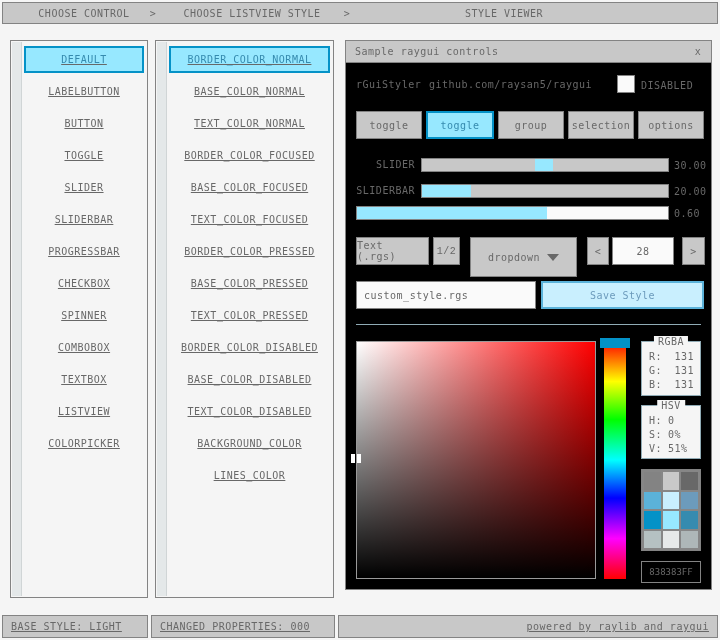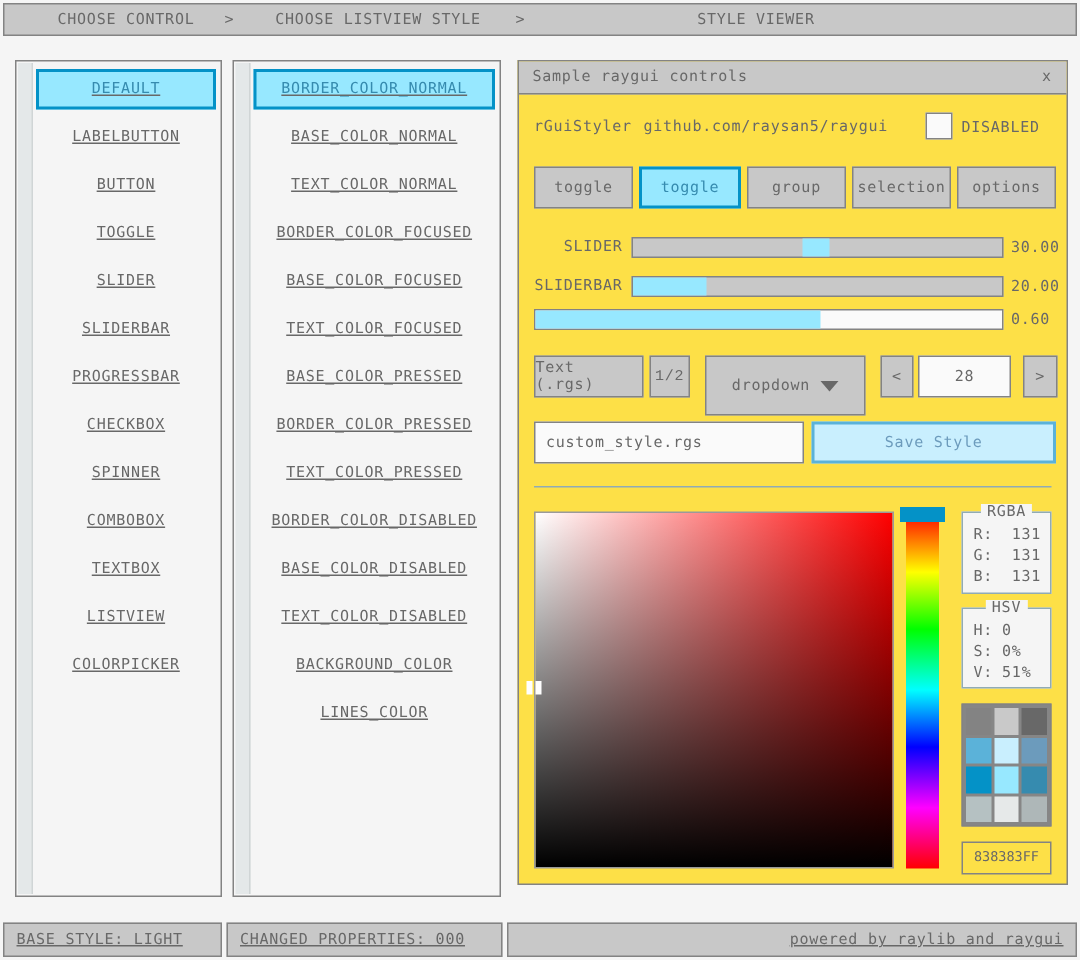--- a/index.html
+++ b/index.html
@@ -20,21 +20,21 @@
   .crumb { position:absolute; top:5px; transform:translateX(-50%); white-space:nowrap; color:#686868; }
 
   
   .panel { background:#f5f5f5; border:1px solid #838383; }
   .scrollbar { position:absolute; left:1px; top:1px; bottom:1px; width:10px; background:#e4e8e9; border-right:1px solid #d0d5d6; }
   .list { position:absolute; left:12px; top:2px; right:2px;text-decoration:underline; }
   .list-item { height:32px; display:flex; align-items:center; justify-content:center; color:#686868; cursor:default; }
   .list-item.selected { height:27px; margin:3px 1px 2px 1px; background:#97e8ff; border:2px solid #0492c7; color:#368baf; }
 
   
-  .window { left:345px; top:40px; width:367px; height:550px; background:#fde047; border:1px solid #838383; }
+  .window { left:345px; top:40px; width:367px; height:550px; background:#000000; border:1px solid #838383; }
   .titlebar { position:absolute; left:0; top:0; right:0; height:22px; background:#c8c8c8; border-bottom:1px solid #838383; display:flex; align-items:center; }
   .title { margin-left:9px; }
   .close { position:absolute; right:6px; top:4px; width:14px; height:14px; text-align:center; line-height:14px; cursor:pointer; }
 
   .btn { background:#c8c8c8; border:1px solid #838383; color:#686868; display:flex; align-items:center; justify-content:center; cursor:pointer; }
   .btn.active { background:#97e8ff; border:2px solid #0492c7; color:#368baf; }
   .toggle-row { left:10px; top:70px; width:348px; height:28px; display:flex; gap:4px; }
   .toggle-row .btn { flex:1; }
 
   .slider-label { width:69px; text-align:right; height:14px; line-height:14px; }
@@ -106,22 +106,22 @@
 
 <div class="abs panel" style="left:155px; top:40px; width:179px; height:558px;">
   <div class="scrollbar"></div>
   <div class="list">
     <div class="list-item selected">BORDER_COLOR_NORMAL</div>
     <div class="list-item">BASE_COLOR_NORMAL</div>
     <div class="list-item">TEXT_COLOR_NORMAL</div>
     <div class="list-item">BORDER_COLOR_FOCUSED</div>
     <div class="list-item">BASE_COLOR_FOCUSED</div>
     <div class="list-item">TEXT_COLOR_FOCUSED</div>
+    <div class="list-item">BORDER_COLOR_PRESSED</div>
     <div class="list-item">BASE_COLOR_PRESSED</div>
-    <div class="list-item">BORDER_COLOR_PRESSED</div>
     <div class="list-item">TEXT_COLOR_PRESSED</div>
     <div class="list-item">BORDER_COLOR_DISABLED</div>
     <div class="list-item">BASE_COLOR_DISABLED</div>
     <div class="list-item">TEXT_COLOR_DISABLED</div>
     <div class="list-item">BACKGROUND_COLOR</div>
     <div class="list-item">LINES_COLOR</div>
   </div>
 </div>
 
 <div class="abs window">

